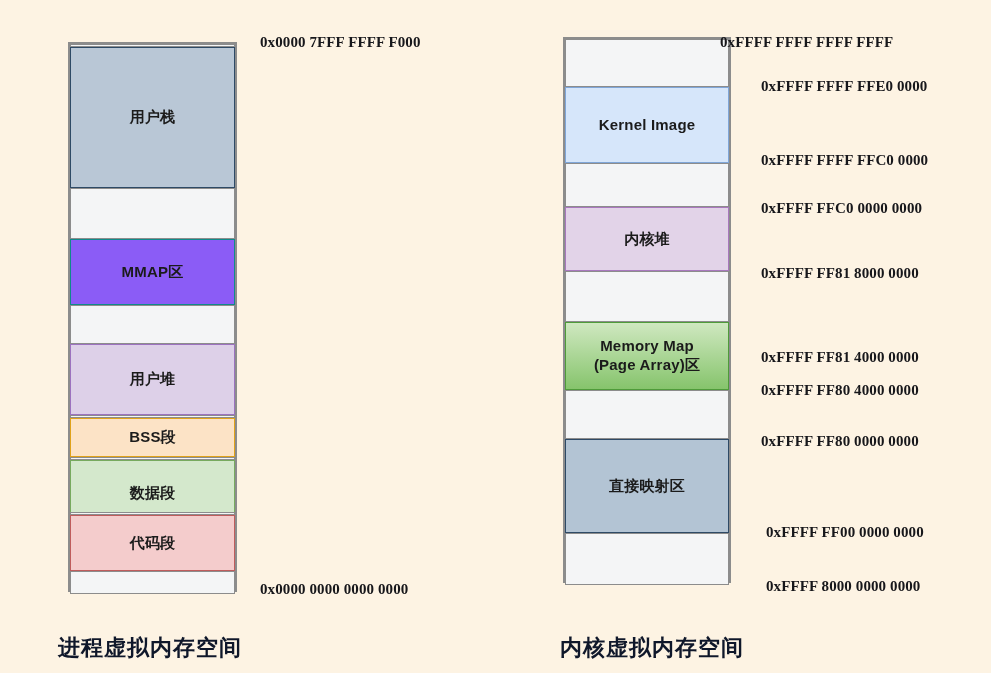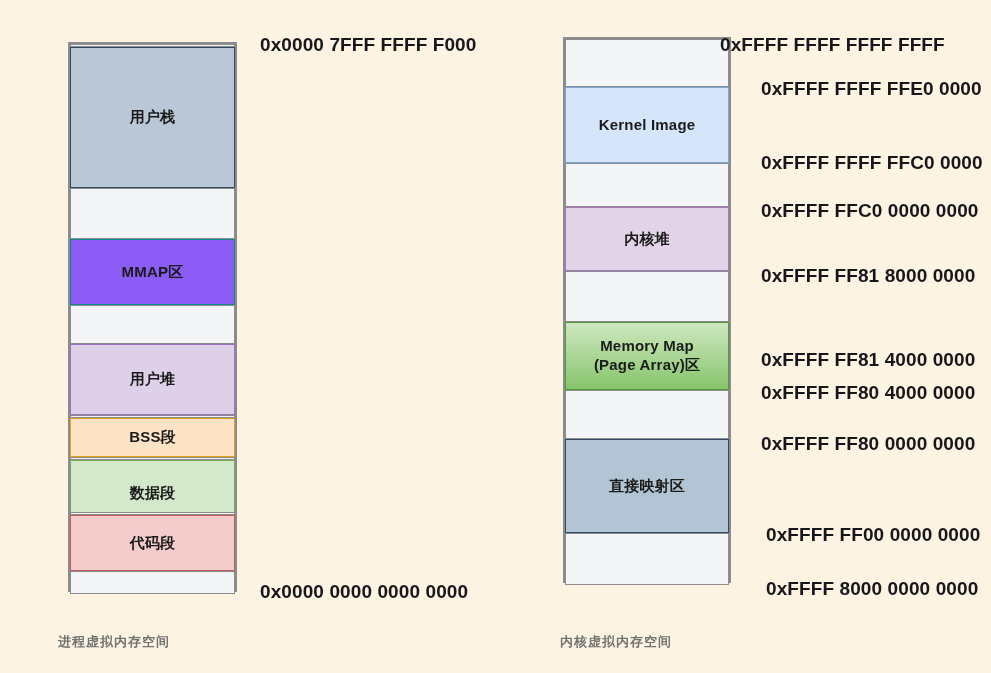--- a/index.html
+++ b/index.html
@@ -56,33 +56,34 @@
     line-height: 1.25;
     letter-spacing: 0.2px;
   }
   .mem-block.empty {
     background: #f4f5f6;
   }
 
   
   .addr-label {
     position: absolute;
-    font-size: 19px;
+    font-size: 15px;
     font-weight: 700;
     color: #17171b;
     white-space: nowrap;
     letter-spacing: 0.1px;
+    font-family: Liberation Serif, serif;
   }
 
   
   .caption {
     position: absolute;
-    font-size: 13px;
+    font-size: 22px;
     font-weight: 700;
-    color: #737373;
+    color: #0f172a;
     white-space: nowrap;
     letter-spacing: 1px;
   }
   #caption-process { left: 58px; top: 633px; }
   #caption-kernel  { left: 560px; top: 633px; }
 </style>
 </head>
 <body>
 
 <div class="diagram-canvas">

